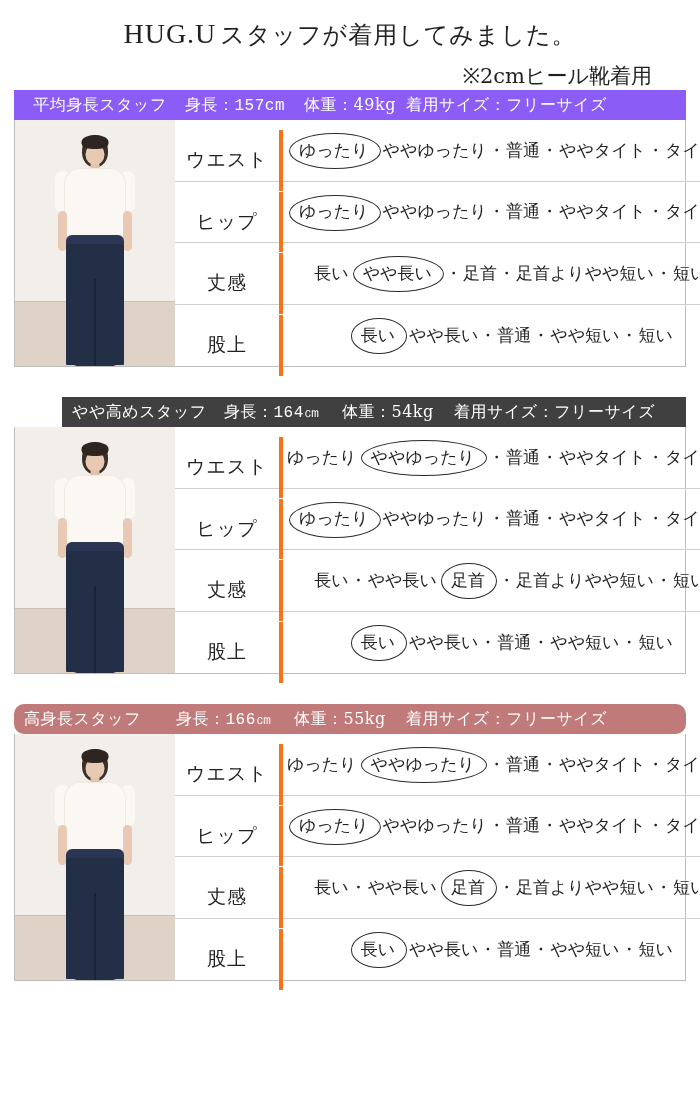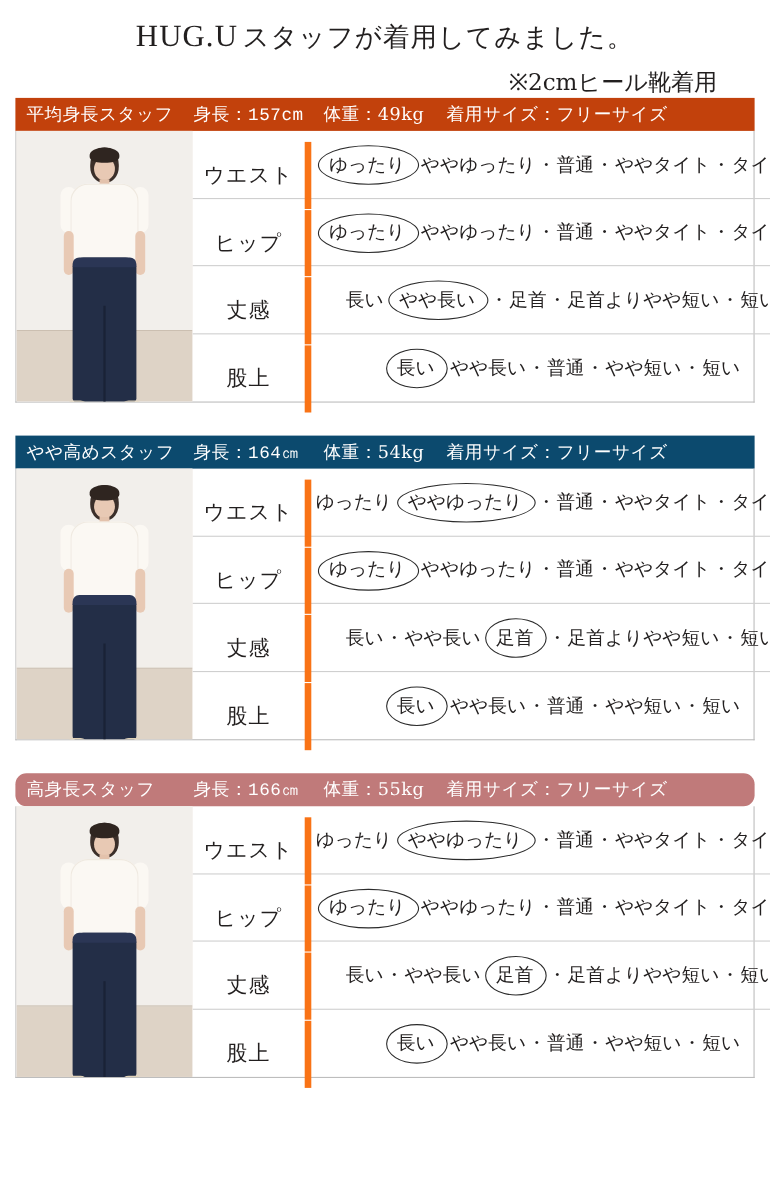--- a/index.html
+++ b/index.html
@@ -84,21 +84,21 @@
     align-items: center;
     border-bottom: 1px solid #cfcfcf;
   }
   .row:last-child { border-bottom: none; }
   .row-label {
     width: 108px;
     flex: 0 0 108px;
     text-align: center;
     font-size: 19px;
     font-family: "DejaVu Serif", "Liberation Serif", serif;
-    border-right: 6px solid #f97316;
+    border-right: 4px solid #f97316;
     height: 100%;
     display: flex;
     align-items: center;
     justify-content: center;
     letter-spacing: 1px;
     margin-top: 20px;
   }
   .row-opts {
     flex: 1 1 auto;
     height: 100%;
@@ -215,21 +215,21 @@
 <div class="page-header">
   <div class="title-line">
     <span class="title-main">HUG.U</span>
     <span class="title-sub">スタッフが着用してみました。</span>
   </div>
   <div class="title-note">※2cmヒール靴着用</div>
 </div>
 
 <div id="blocks-container">
     <div class="block">
-      <div class="block-bar" style="background: #c2410c;">
+      <div class="block-bar" style="background: #8b5cf6; text-align: center;">
         <span class="bar-seg role">平均身長スタッフ</span>
         <span class="bar-seg height">身長：157cm</span>
         <span class="bar-seg weight">体重：49kg</span>
         <span class="bar-seg size">着用サイズ：フリーサイズ</span>
       </div>
       <div class="block-body">
         <div class="photo">
           <div class="ph-wall"></div>
           <div class="ph-floor"></div>
           <div class="ph-floorline"></div>
@@ -303,21 +303,21 @@
               <span class="sep">・</span>
               <span class="opt">やや短い</span>
               <span class="sep">・</span>
               <span class="opt">短い</span>
             </div>
           </div>
         </div>
       </div>
     </div>
     <div class="block">
-      <div class="block-bar" style="background: #0c4a6e;">
+      <div class="block-bar" style="background: #404040; margin-left: 48px;">
         <span class="bar-seg role">やや高めスタッフ</span>
         <span class="bar-seg height">身長：164㎝</span>
         <span class="bar-seg weight">体重：54kg</span>
         <span class="bar-seg size">着用サイズ：フリーサイズ</span>
       </div>
       <div class="block-body">
         <div class="photo">
           <div class="ph-wall"></div>
           <div class="ph-floor"></div>
           <div class="ph-floorline"></div>

